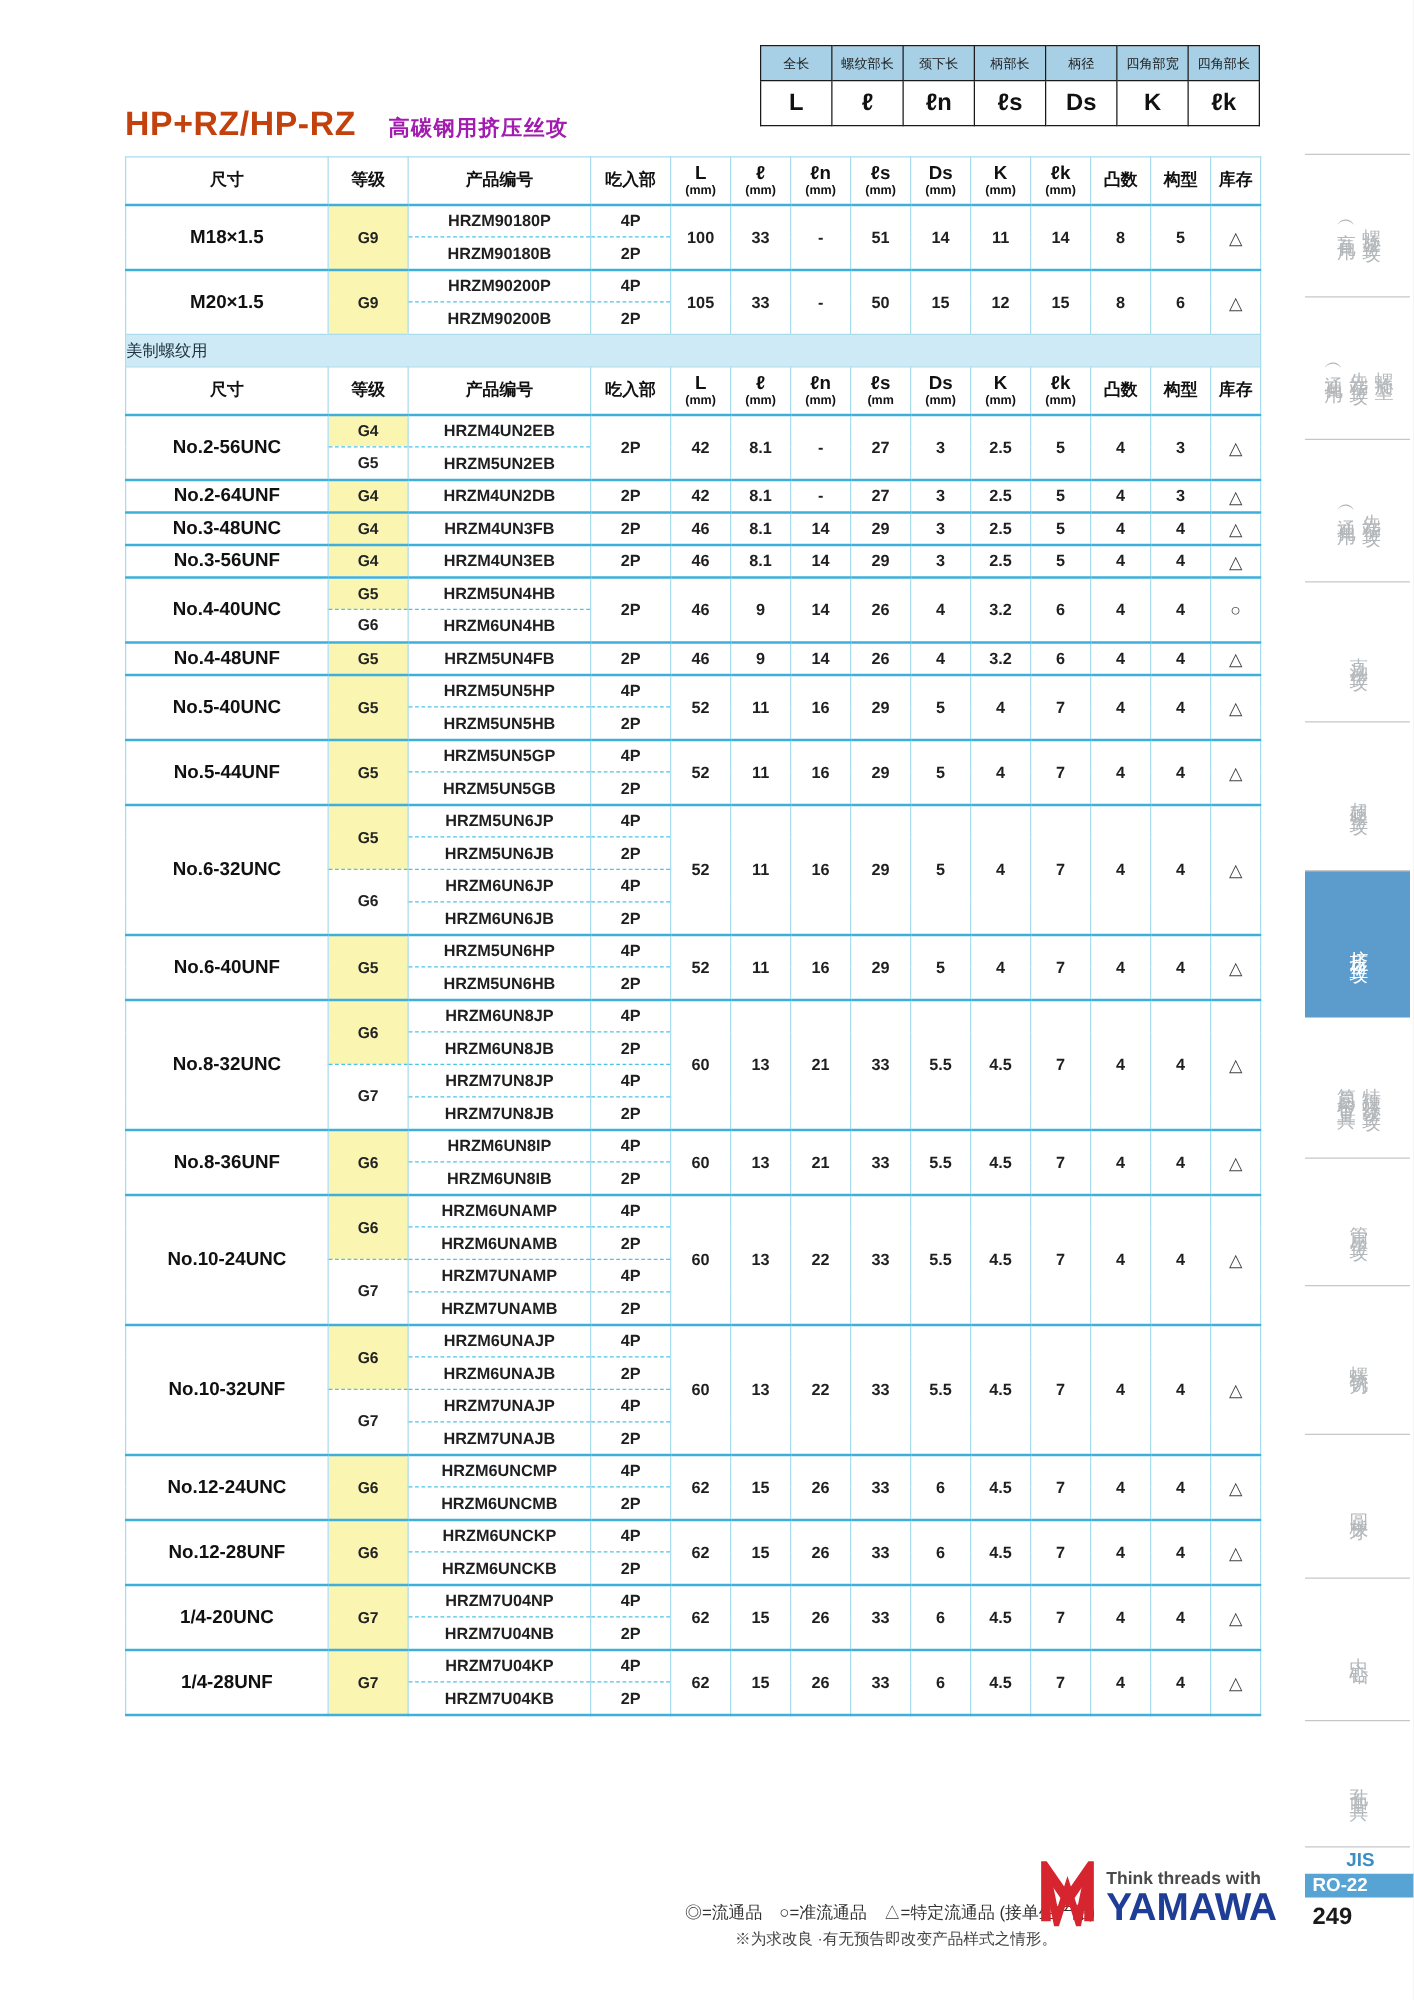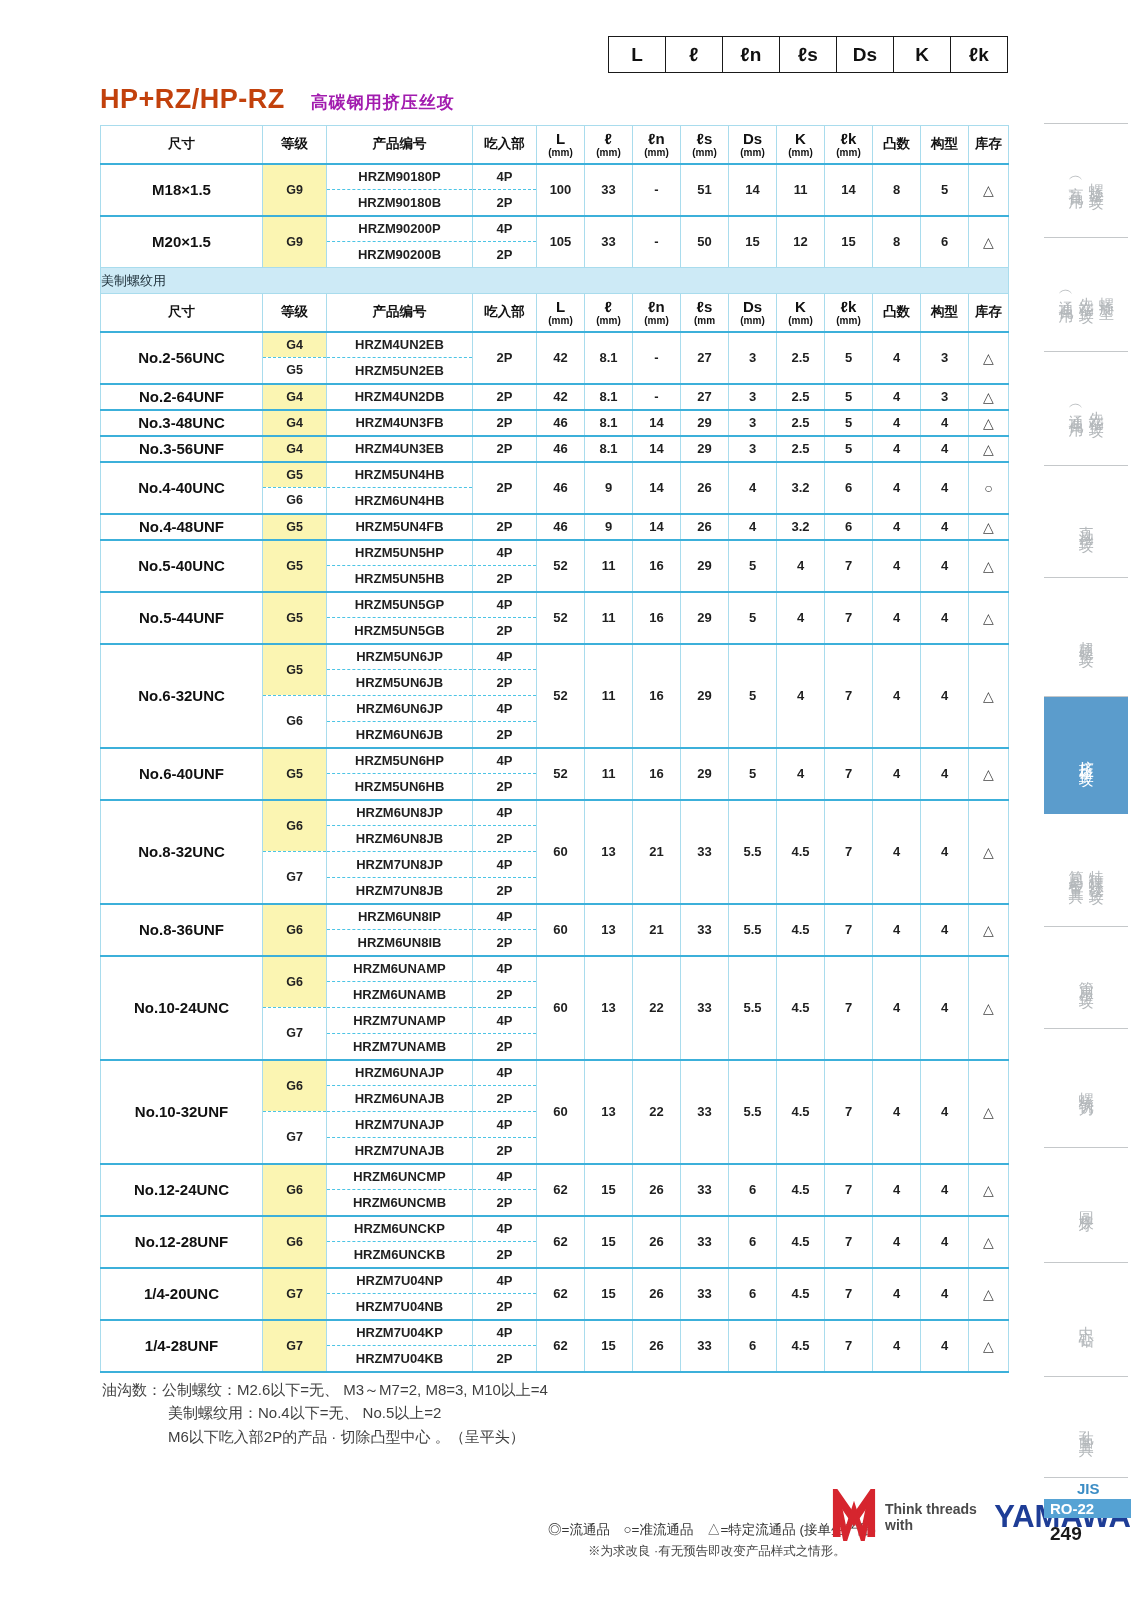--- a/index.html
+++ b/index.html
@@ -43,21 +43,21 @@
   
   .footnotes{position:absolute;left:102px;top:1378px;font-size:15px;color:#3f3f3f;line-height:1.55;}
   .footnotes .fn-indent{padding-left:66px;}
 
   
   .sym-legend{position:absolute;left:548px;top:1521px;font-size:13.5px;color:#333;}
   .sym-note{position:absolute;left:588px;top:1543px;font-size:12.5px;color:#454545;}
 
   
   .logo{position:absolute;left:831px;top:1489px;display:flex;align-items:center;gap:8px;}
-  .logo-text{display:flex;}
+  .logo-text{display:flex;flex-direction:column;}
   .tagline{font-size:14px;color:#4a4a4a;font-weight:bold;line-height:1.15;}
   .brand{font-size:31px;color:#1e3d96;font-weight:bold;line-height:1;}
 
   
   .sidebar-tabs{position:absolute;left:1044px;top:123px;width:84px;border-top:1px solid #c5c8ca;}
   .tab{border-bottom:1px solid #c5c8ca;display:flex;align-items:center;justify-content:center;}
   .tab.active{background:#5b9ccc;border-bottom:none;}
   .tab-label{writing-mode:vertical-rl;font-size:15px;letter-spacing:4px;color:#b4b8bb;line-height:1.35;}
   .tab.active .tab-label{color:#ffffff;}
 
@@ -67,20 +67,29 @@
   .ro{background:#56a3d4;color:#fff;font-weight:bold;font-size:15px;padding:1px 6px;}
   .pnum{color:#1a1a1a;font-weight:bold;font-size:19px;padding:5px 6px;}
 </style>
 </head>
 <body>
 
 <div class="page">
 
   <table class="legend-table">
     <tbody id="legend-body">
+        <tr>
+          <td class="lab">全长</td>
+          <td class="lab">螺纹部长</td>
+          <td class="lab">颈下长</td>
+          <td class="lab">柄部长</td>
+          <td class="lab">柄径</td>
+          <td class="lab">四角部宽</td>
+          <td class="lab">四角部长</td>
+        </tr>
         <tr>
           <td class="sym">L</td>
           <td class="sym">ℓ</td>
           <td class="sym">ℓn</td>
           <td class="sym">ℓs</td>
           <td class="sym">Ds</td>
           <td class="sym">K</td>
           <td class="sym">ℓk</td>
         </tr>
       </tbody>
@@ -602,25 +611,20 @@
           <td class="c-val" rowspan="2">4</td>
           <td class="c-stock" rowspan="2">△</td>
         </tr>
         <tr>
           <td class="c-code cont">HRZM7U04KB</td>
           <td class="c-ch cont">2P</td>
         </tr>
       </tbody>
   </table>
 
-  <div class="footnotes">
-    <div>油沟数：公制螺纹：M2.6以下=无、 M3～M7=2, M8=3, M10以上=4</div>
-    <div class="fn-indent">美制螺纹用：No.4以下=无、 No.5以上=2</div>
-    <div class="fn-indent">M6以下吃入部2P的产品 · 切除凸型中心 。（呈平头）</div>
-  </div>
 
   <div class="sym-legend">◎=流通品　○=准流通品　△=特定流通品 (接单生产品)</div>
   <div class="sym-note">※为求改良 ·有无预告即改变产品样式之情形。</div>
 
   <div class="logo">
     <span>
       <svg width="46" height="52" viewBox="0 0 48 54">
         <path d="M6 50 L6 6 L24 32 L42 6 L42 50" fill="none" stroke="#d6252e" stroke-width="8"></path>
         <path d="M6 6 L15 50 L24 22 L33 50 L42 6" fill="none" stroke="#d6252e" stroke-width="6"></path>
       </svg>

